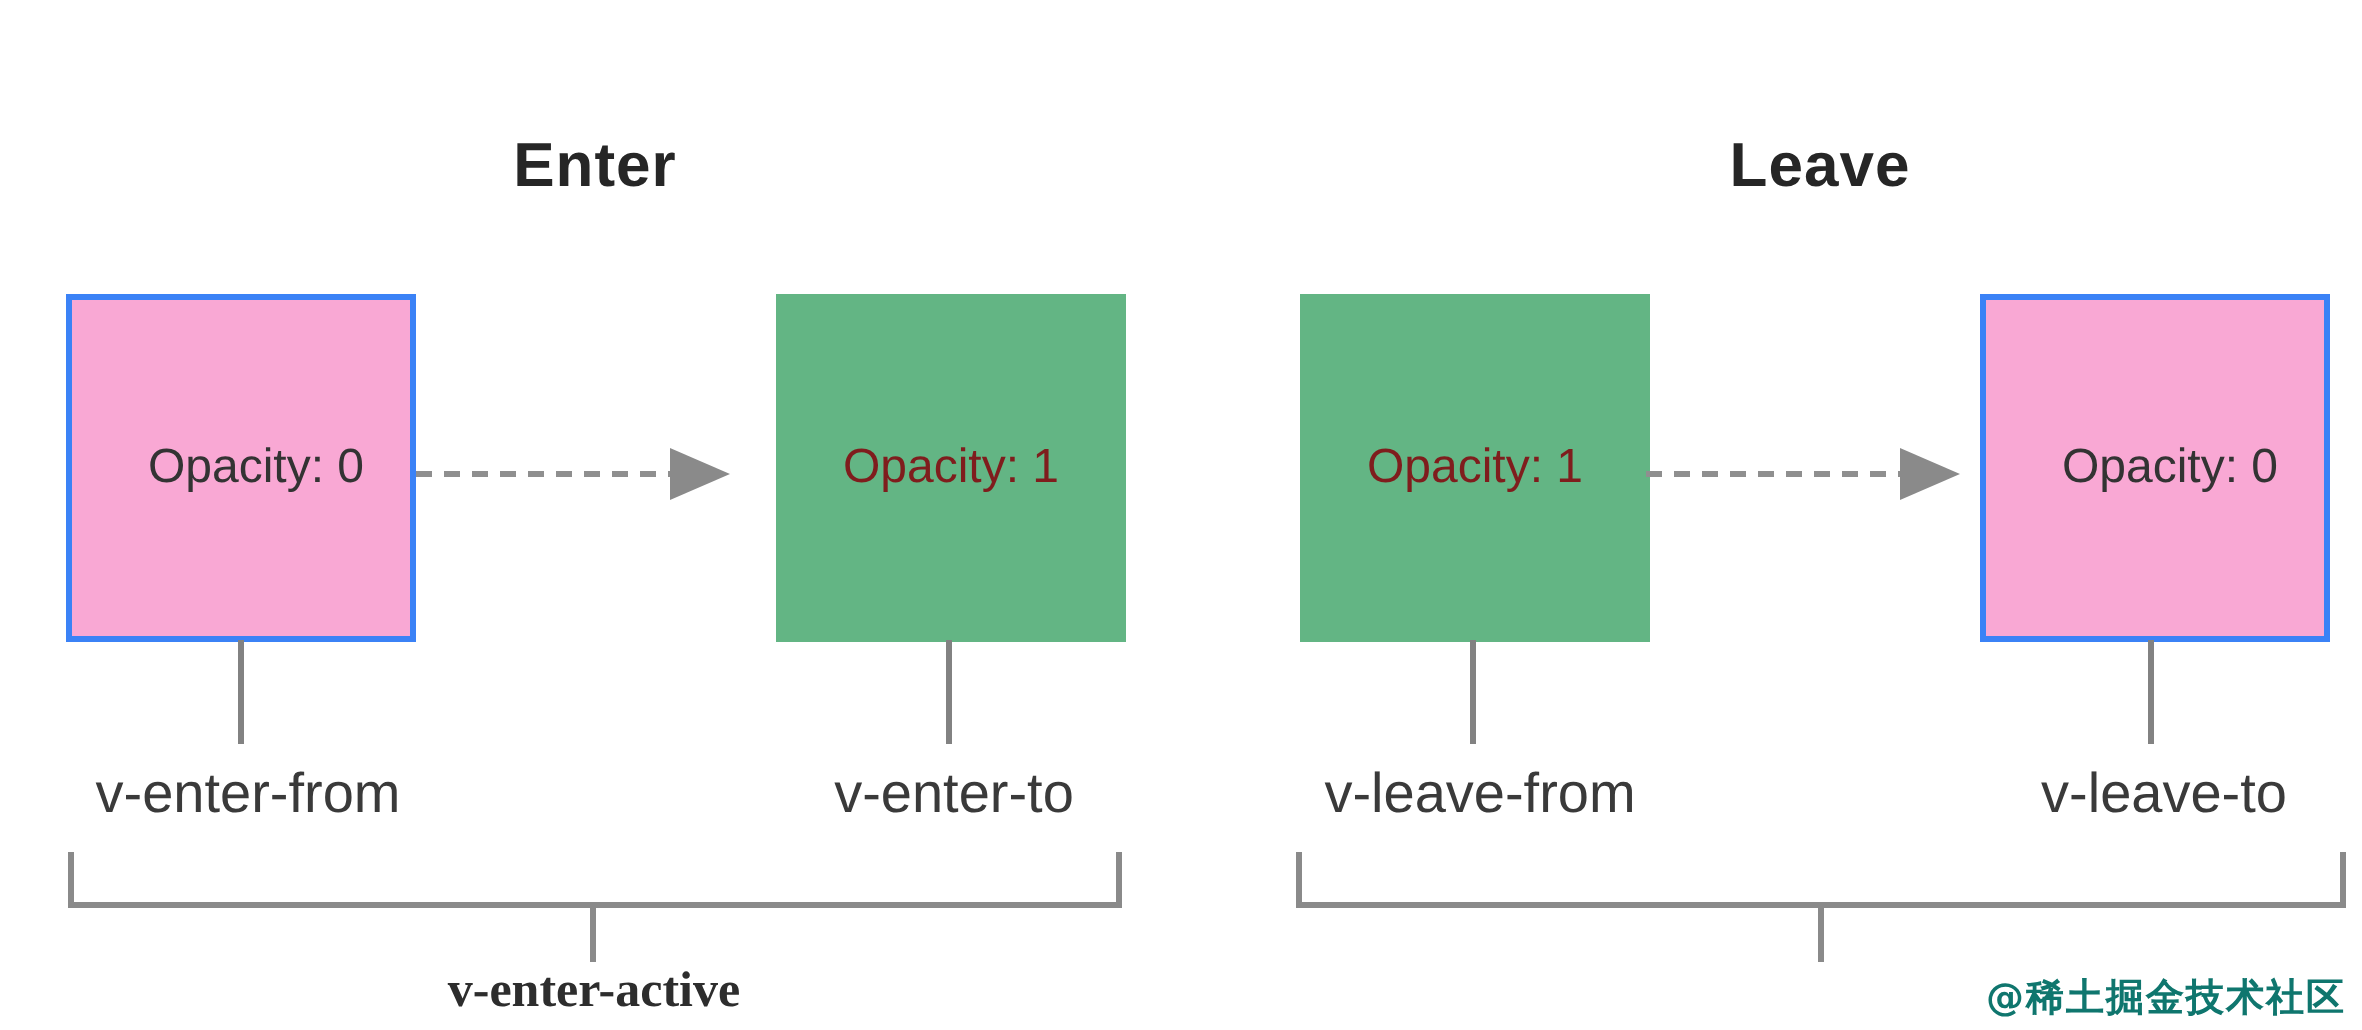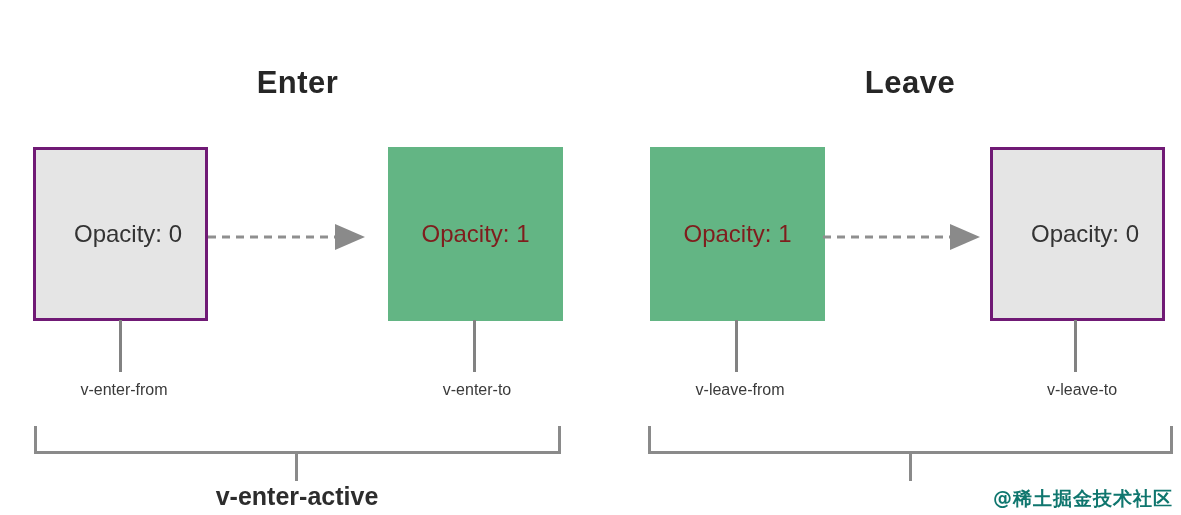--- a/index.html
+++ b/index.html
@@ -9,51 +9,51 @@
   .section { position:absolute; top:0; height:515px; width:529px;margin-top:34px; }
   #sec-enter { left:33px; }
   #sec-leave { left:647px; width:526px; }
 
   .title { position:absolute; top:31px; left:0; width:100%; text-align:center;
            font-size:31px; font-weight:bold; color:#262626; letter-spacing:0.5px; }
 
   .box { position:absolute; top:113px; width:175px; height:174px;
          display:flex; align-items:center; justify-content:center;
          font-size:24px; white-space:nowrap; }
-  .box.outline { background:#e5e5e5; border:3px solid #701a75; color:#333333;padding-left:15px; }
+  .box.outline { background:#f9a8d4; border:3px solid #3b82f6; color:#333333;padding-left:15px; }
   .box.solid   { background:#63b584; color:#7f1d1d; }
   .box-from { left:0; }
   .box-to   { left:355px; }
   #sec-leave .box-from { left:3px; }
   #sec-leave .box-to   { left:343px; }
 
   .arrow-svg { position:absolute; top:188px; left:175px; }
   #sec-leave .arrow-svg { left:176px; }
 
   .connector { position:absolute; top:286px; width:3px; height:52px; background:#828282; }
   .conn-from { left:86px; }
   .conn-to   { left:440px; }
   #sec-leave .conn-from { left:88px; }
   #sec-leave .conn-to   { left:427px; }
 
   .state-label { position:absolute; top:347px; transform:translateX(-50%);
-                 font-size:16px; color:#3a3a3a; white-space:nowrap; }
+                 font-size:28px; color:#3a3a3a; white-space:nowrap; }
   .label-from { left:91px; }
   .label-to   { left:444px; }
   #sec-leave .label-from { left:93px; }
   #sec-leave .label-to   { left:435px; }
 
   .bracket { position:absolute; top:392px; left:1px; width:527px; height:28px;
              border-left:3px solid #8a8a8a; border-right:3px solid #8a8a8a;
              border-bottom:3px solid #8a8a8a; }
   #sec-leave .bracket { width:525px; }
   .bracket-stem { position:absolute; top:419px; left:262px; width:3px; height:28px; background:#8a8a8a; }
 
   .active-label { position:absolute; top:448px; left:264px; transform:translateX(-50%);
-                  font-size:25px; font-weight:bold; color:#2d2d2d; white-space:nowrap; }
+                  font-size:25px; font-weight:bold; color:#2d2d2d; white-space:nowrap;font-family:Liberation Serif, serif; }
 
   .watermark { position:absolute; top:486px; right:8px; font-size:19px;
                color:#0f766e; letter-spacing:1px;
                font-family:"DejaVu Sans","Liberation Sans",sans-serif;font-weight:bold; }
 </style>
 </head>
 <body>
 
 <div class="section" id="sec-enter">
   <div class="title">Enter</div>

